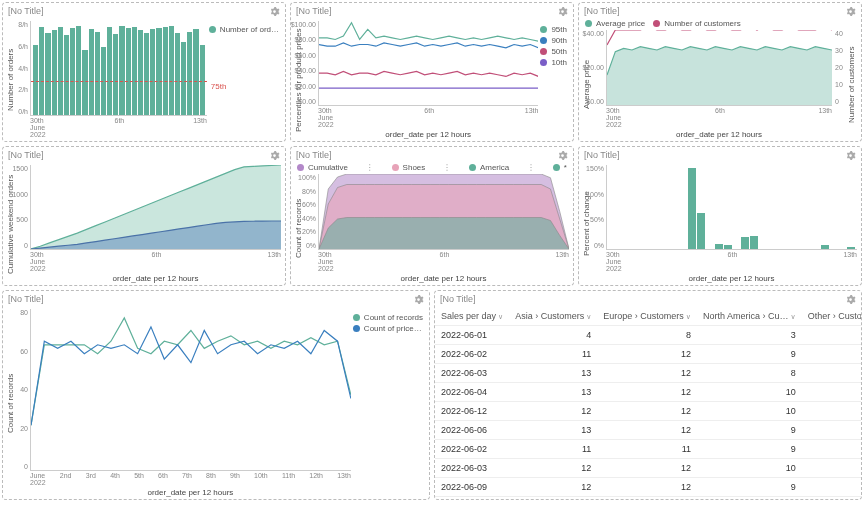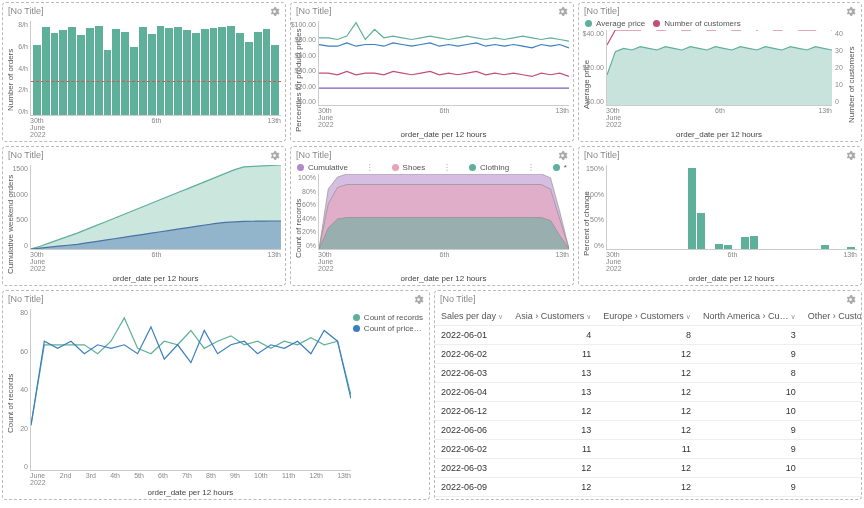--- a/index.html
+++ b/index.html
@@ -98,20 +98,26 @@
         <div class="thline" style="bottom:35%">
               <span class="thlabel">75th</span>
             </div>
       </div>
       <div class="xticks">
             <span>30th<br>June<br>2022</span>
             <span>6th</span>
             <span>13th</span>
           </div>
     </div>
+    <div class="legend">
+          <div class="lg">
+            <span class="dot" style="background:#5fb09a"></span>
+            <span>Number of ord…</span>
+          </div>
+        </div>
   </div>
 </div>
 
 <div class="panel p2">
   <div class="panel-hd">
         <span>[No Title]</span>
         <span class="gear">
           <svg viewBox="0 0 16 16">
             <path d="M8 10a2 2 0 100-4 2 2 0 000 4zm6-2a6 6 0 01-.1 1l1.4 1.1-1.3 2.3-1.7-.6a5 5 0 01-1.7 1l-.3 1.8H7.7l-.3-1.8a5 5 0 01-1.7-1l-1.7.6-1.3-2.3L4.1 9A6 6 0 014 8a6 6 0 01.1-1L2.7 5.9 4 3.6l1.7.6a5 5 0 011.7-1L7.7 1.4h2.6l.3 1.8a5 5 0 011.7 1l1.7-.6 1.3 2.3L13.9 7a6 6 0 01.1 1z"></path>
           </svg>
@@ -136,20 +142,38 @@
               <path d="M0 80 L3.7037037037037033 80 L7.4074074074074066 80 L11.11111111111111 80 L14.814814814814813 80 L18.51851851851852 80 L22.22222222222222 80 L25.925925925925924 80 L29.629629629629626 80 L33.33333333333333 80 L37.03703703703704 80 L40.74074074074074 80 L44.44444444444444 80 L48.148148148148145 80 L51.85185185185185 80 L55.55555555555556 80 L59.25925925925925 80 L62.96296296296296 80 L66.66666666666666 80 L70.37037037037037 80 L74.07407407407408 80 L77.77777777777779 80 L81.48148148148148 80 L85.18518518518519 80 L88.88888888888889 80 L92.5925925925926 80 L96.29629629629629 80 L100 80" stroke="#7a5ec7" fill="none" stroke-width="1.2" vector-effect="non-scaling-stroke"></path>
             </svg>
       </div>
       <div class="xticks">
             <span>30th<br>June<br>2022</span>
             <span>6th</span>
             <span>13th</span>
           </div>
       <div class="xlabel">order_date per 12 hours</div>
     </div>
+    <div class="legend">
+      <div class="lg">
+            <span class="dot" style="background:#5fb09a"></span>
+            <span>95th</span>
+          </div>
+      <div class="lg">
+            <span class="dot" style="background:#3a7fbf"></span>
+            <span>90th</span>
+          </div>
+      <div class="lg">
+            <span class="dot" style="background:#c14f78"></span>
+            <span>50th</span>
+          </div>
+      <div class="lg">
+            <span class="dot" style="background:#7a5ec7"></span>
+            <span>10th</span>
+          </div>
+    </div>
   </div>
 </div>
 
 <div class="panel p3">
   <div class="panel-hd">
         <span>[No Title]</span>
         <span class="gear">
           <svg viewBox="0 0 16 16">
             <path d="M8 10a2 2 0 100-4 2 2 0 000 4zm6-2a6 6 0 01-.1 1l1.4 1.1-1.3 2.3-1.7-.6a5 5 0 01-1.7 1l-.3 1.8H7.7l-.3-1.8a5 5 0 01-1.7-1l-1.7.6-1.3-2.3L4.1 9A6 6 0 014 8a6 6 0 01.1-1L2.7 5.9 4 3.6l1.7.6a5 5 0 011.7-1L7.7 1.4h2.6l.3 1.8a5 5 0 011.7 1l1.7-.6 1.3 2.3L13.9 7a6 6 0 01.1 1z"></path>
           </svg>
@@ -249,21 +273,21 @@
           <span>Cumulative</span>
         </div>
         <span class="more">⋮</span>
     <div class="lg">
           <span class="dot" style="background:#e7a3b8"></span>
           <span>Shoes</span>
         </div>
         <span class="more">⋮</span>
     <div class="lg">
           <span class="dot" style="background:#5fb09a"></span>
-          <span>Clothing</span>
+          <span>America</span>
         </div>
         <span class="more">⋮</span>
     <div class="lg">
           <span class="dot" style="background:#5fb09a"></span>
           <span>*</span>
         </div>
   </div>
   <div class="body">
     <div class="yaxis">Count of records</div>
     <div class="plot ml">

